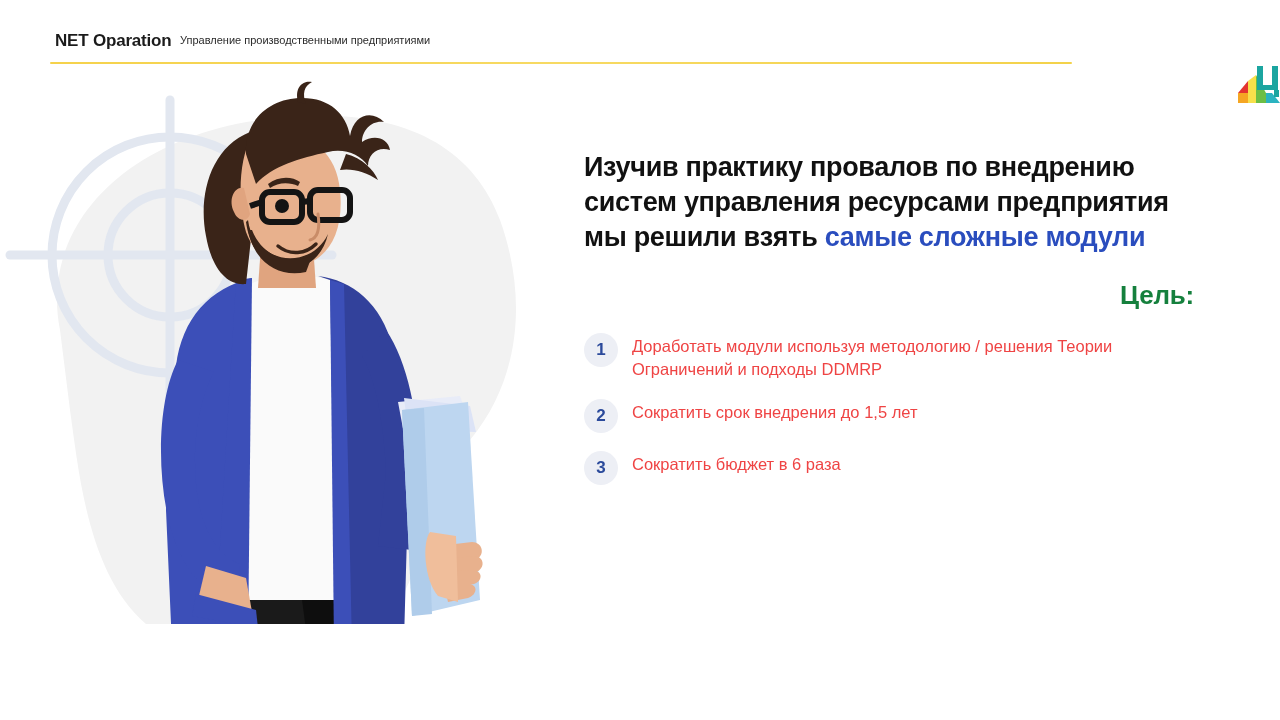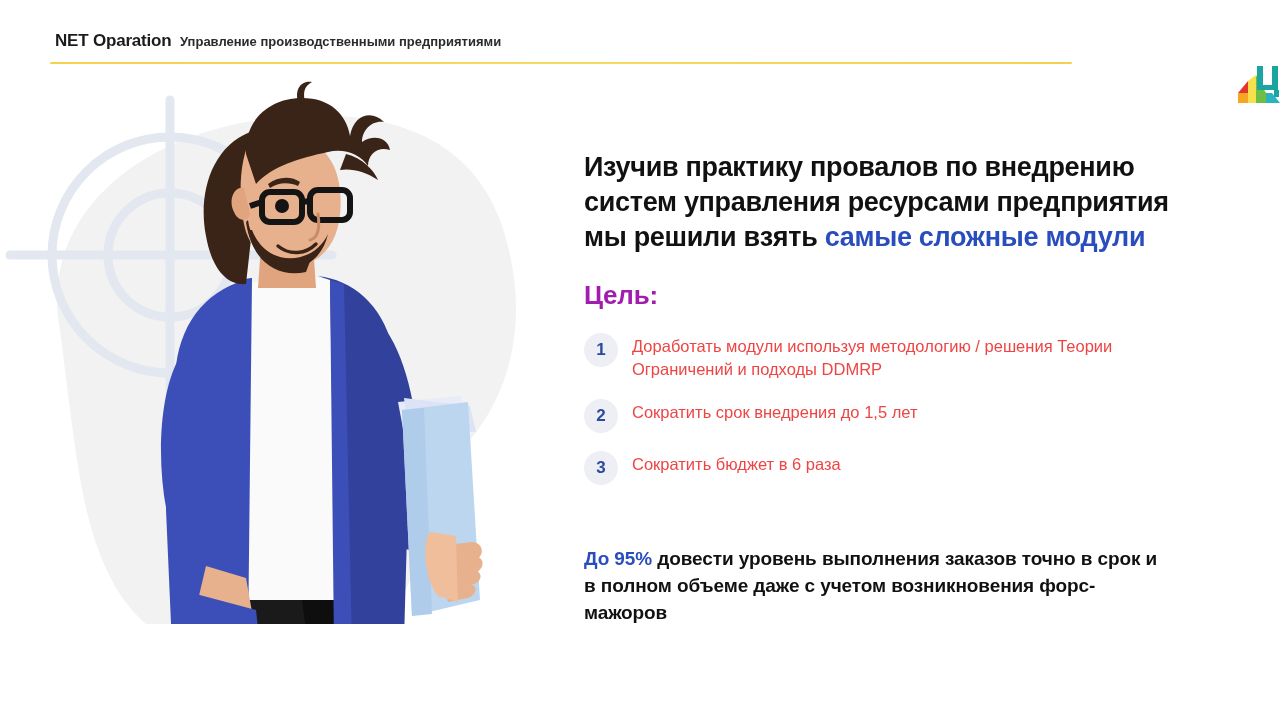--- a/index.html
+++ b/index.html
@@ -13,21 +13,21 @@
 
   
   .header{position:absolute;left:0;top:0;width:1280px;height:78px;}
   .hdr-title{
     position:absolute;left:55px;top:31px;
     font-size:17px;font-weight:700;color:#1b1b1b;
     letter-spacing:-0.2px;font-stretch:condensed;white-space:nowrap;
   }
   .hdr-sub{
     position:absolute;left:180px;top:34px;
-    font-size:13px;font-weight:700;color:#2b2b2b;white-space:nowrap;
+    font-size:11px;font-weight:400;color:#2b2b2b;white-space:nowrap;
   }
   .hdr-rule{
     position:absolute;left:50px;top:62px;width:1022px;height:2px;
     background:linear-gradient(90deg,#F5D24B 0%,#F7DA63 50%,#F3D24A 100%);
     border-radius:1px;
   }
 
   
   .logo{position:absolute;left:1236px;top:19px;width:96px;height:42px;margin-top:44px;}
   .logo svg{display:block;}
@@ -40,22 +40,22 @@
   .content{position:absolute;left:584px;top:150px;width:610px;}
 
   .headline{
     font-size:27px;line-height:35px;font-weight:700;color:#111111;
     font-stretch:condensed;letter-spacing:-0.3px;margin:0;
   }
   .headline .hl{color:#2A4DBE;}
 
   .goal-label{
     margin:24px 0 0 0;
-    font-size:26px;line-height:32px;font-weight:700;color:#a21caf;
-    font-stretch:condensed;letter-spacing:-0.2px;
+    font-size:26px;line-height:32px;font-weight:700;color:#15803d;
+    font-stretch:condensed;letter-spacing:-0.2px;text-align:right;
   }
 
   .goals{margin:20px 0 0 0;padding:0;list-style:none;}
   .goal-row{display:flex;align-items:flex-start;margin-bottom:16px;}
   .goal-row:last-child{margin-bottom:0;}
   .badge{
     flex:0 0 auto;width:34px;height:34px;border-radius:50%;
     background:#EDEFF5;color:#2B4A9B;
     font-size:17px;font-weight:700;
     display:flex;align-items:center;justify-content:center;
@@ -221,18 +221,15 @@
       <li class="goal-row">
         <span class="badge">2</span>
         <span class="goal-text">Сократить срок внедрения до 1,5 лет</span>
       </li>
       <li class="goal-row">
         <span class="badge">3</span>
         <span class="goal-text">Сократить бюджет в 6 раза</span>
       </li>
     </ul>
 
-    <div class="closing">
-      <span class="hl">До 95%</span><span> довести уровень выполнения заказов точно в срок и в полном объеме даже с учетом возникновения форс-мажоров</span>
-    </div>
 
   </div>
 </div>
 
 </body></html>

